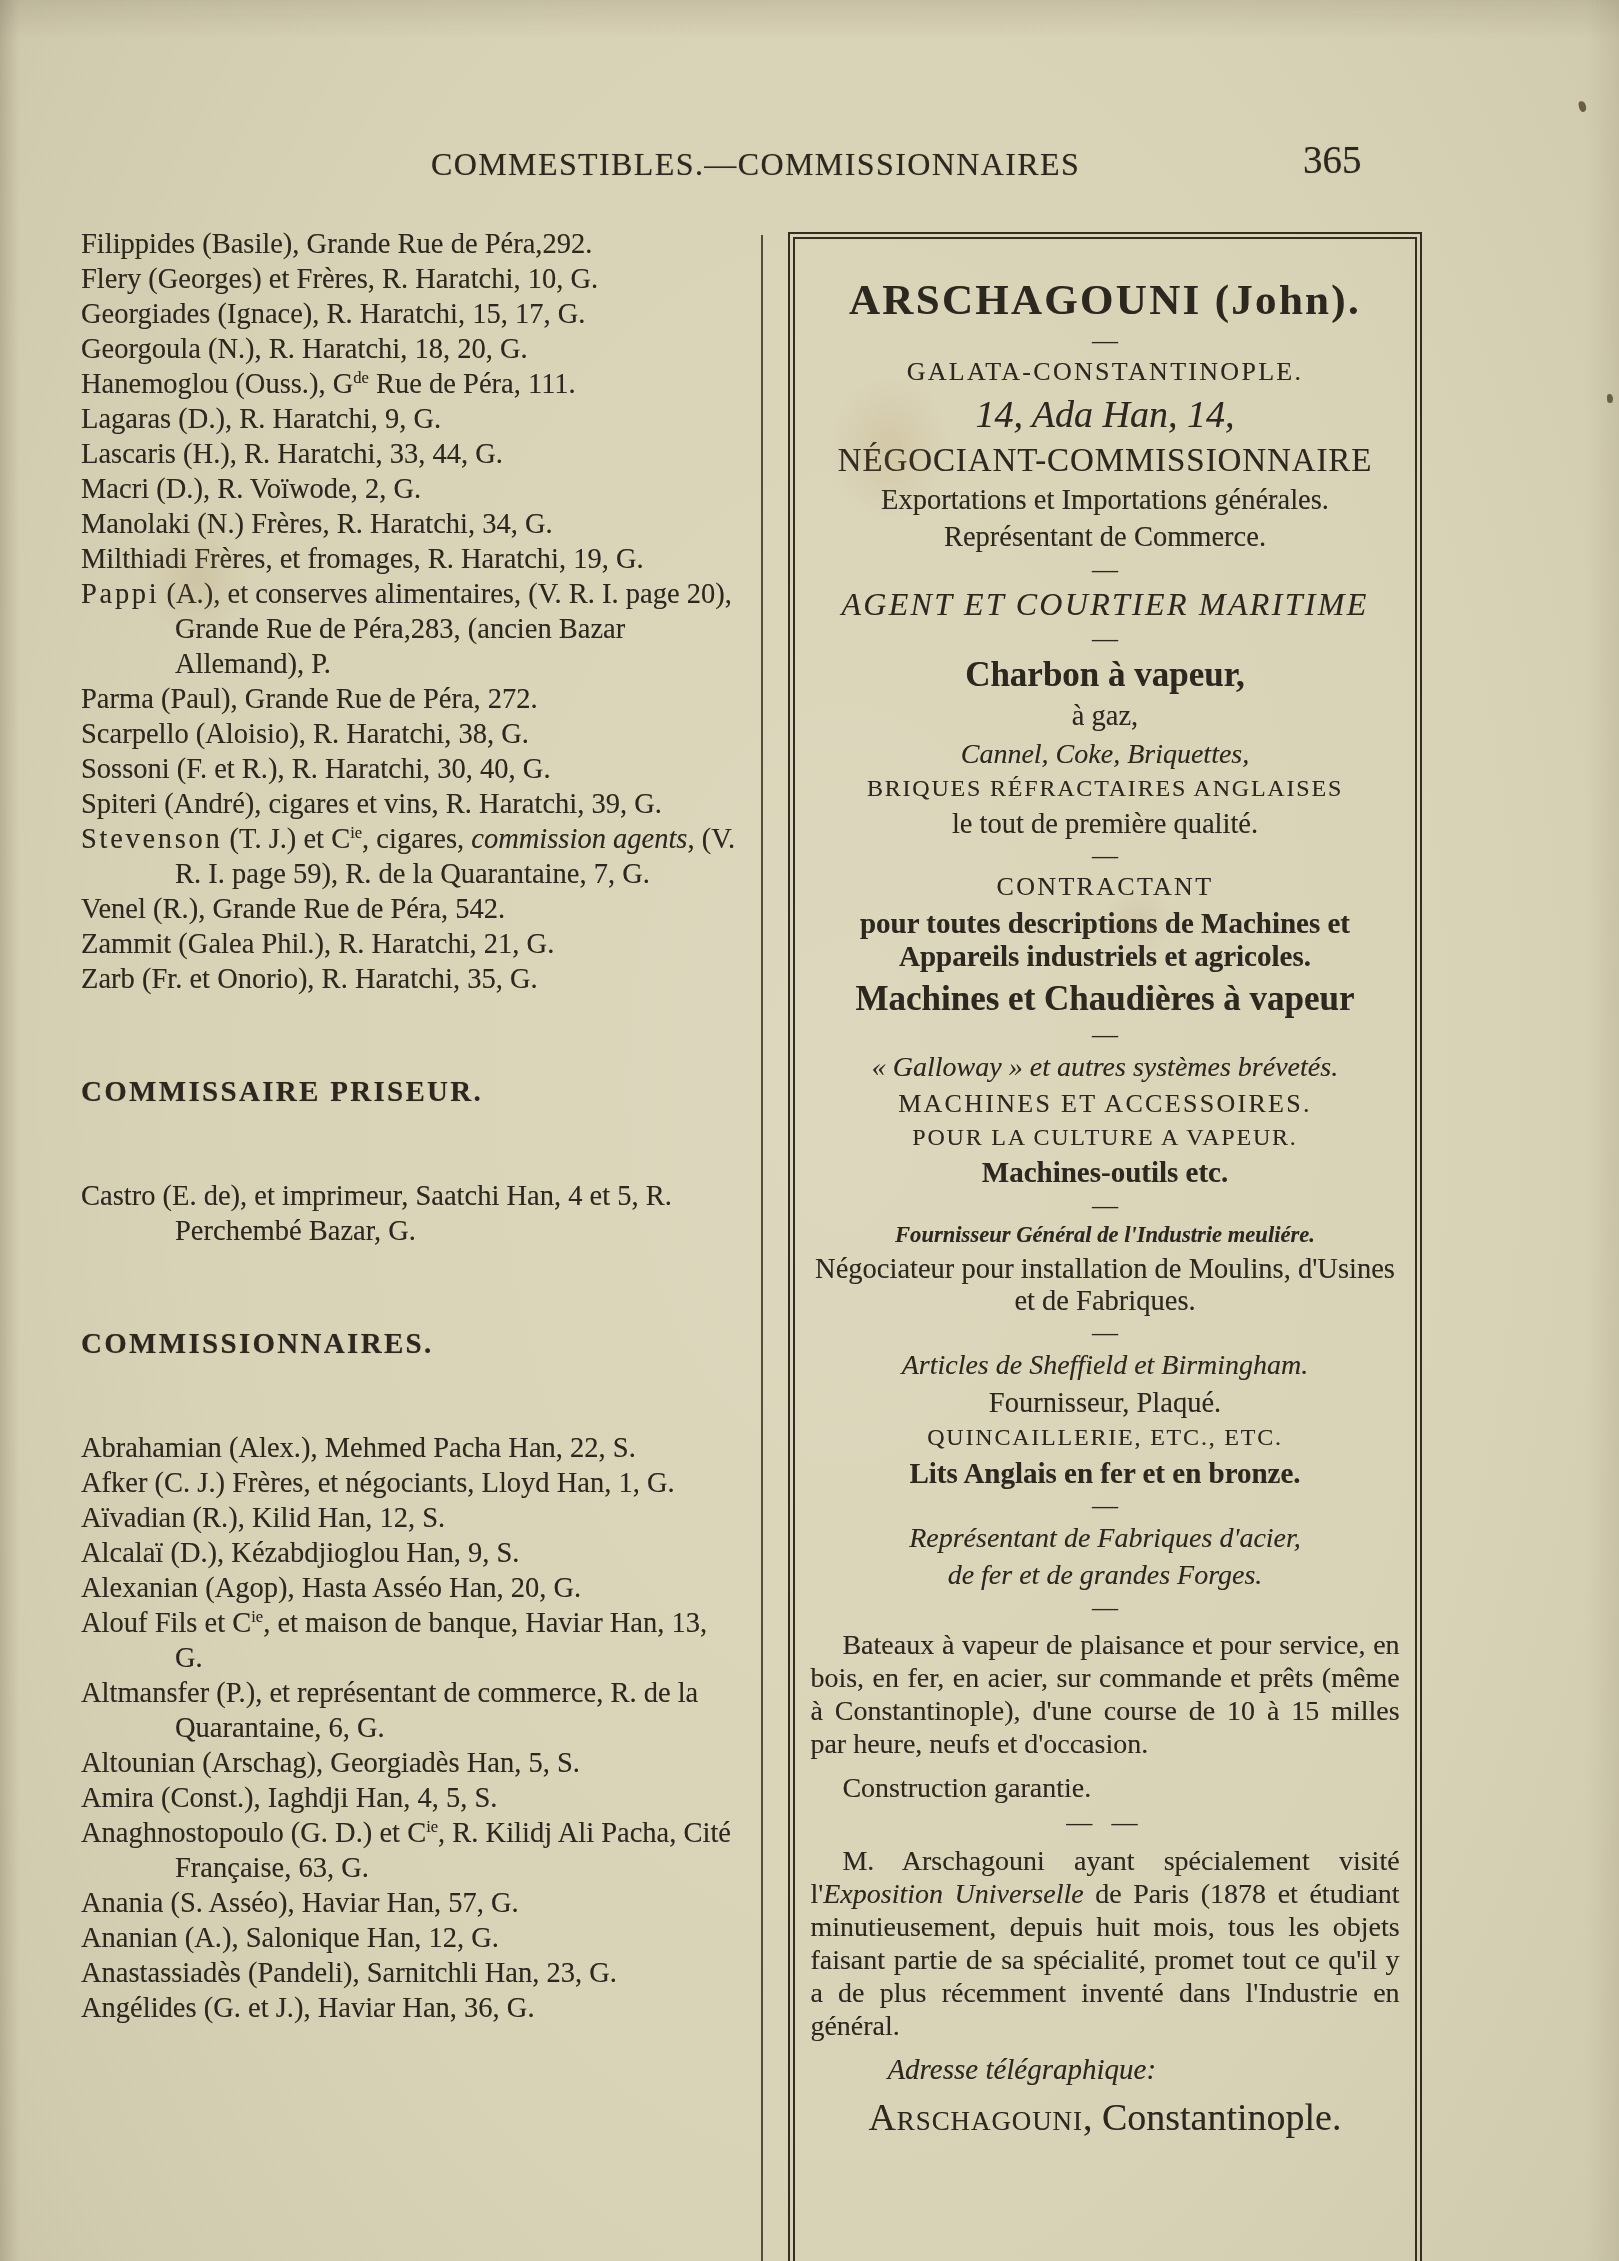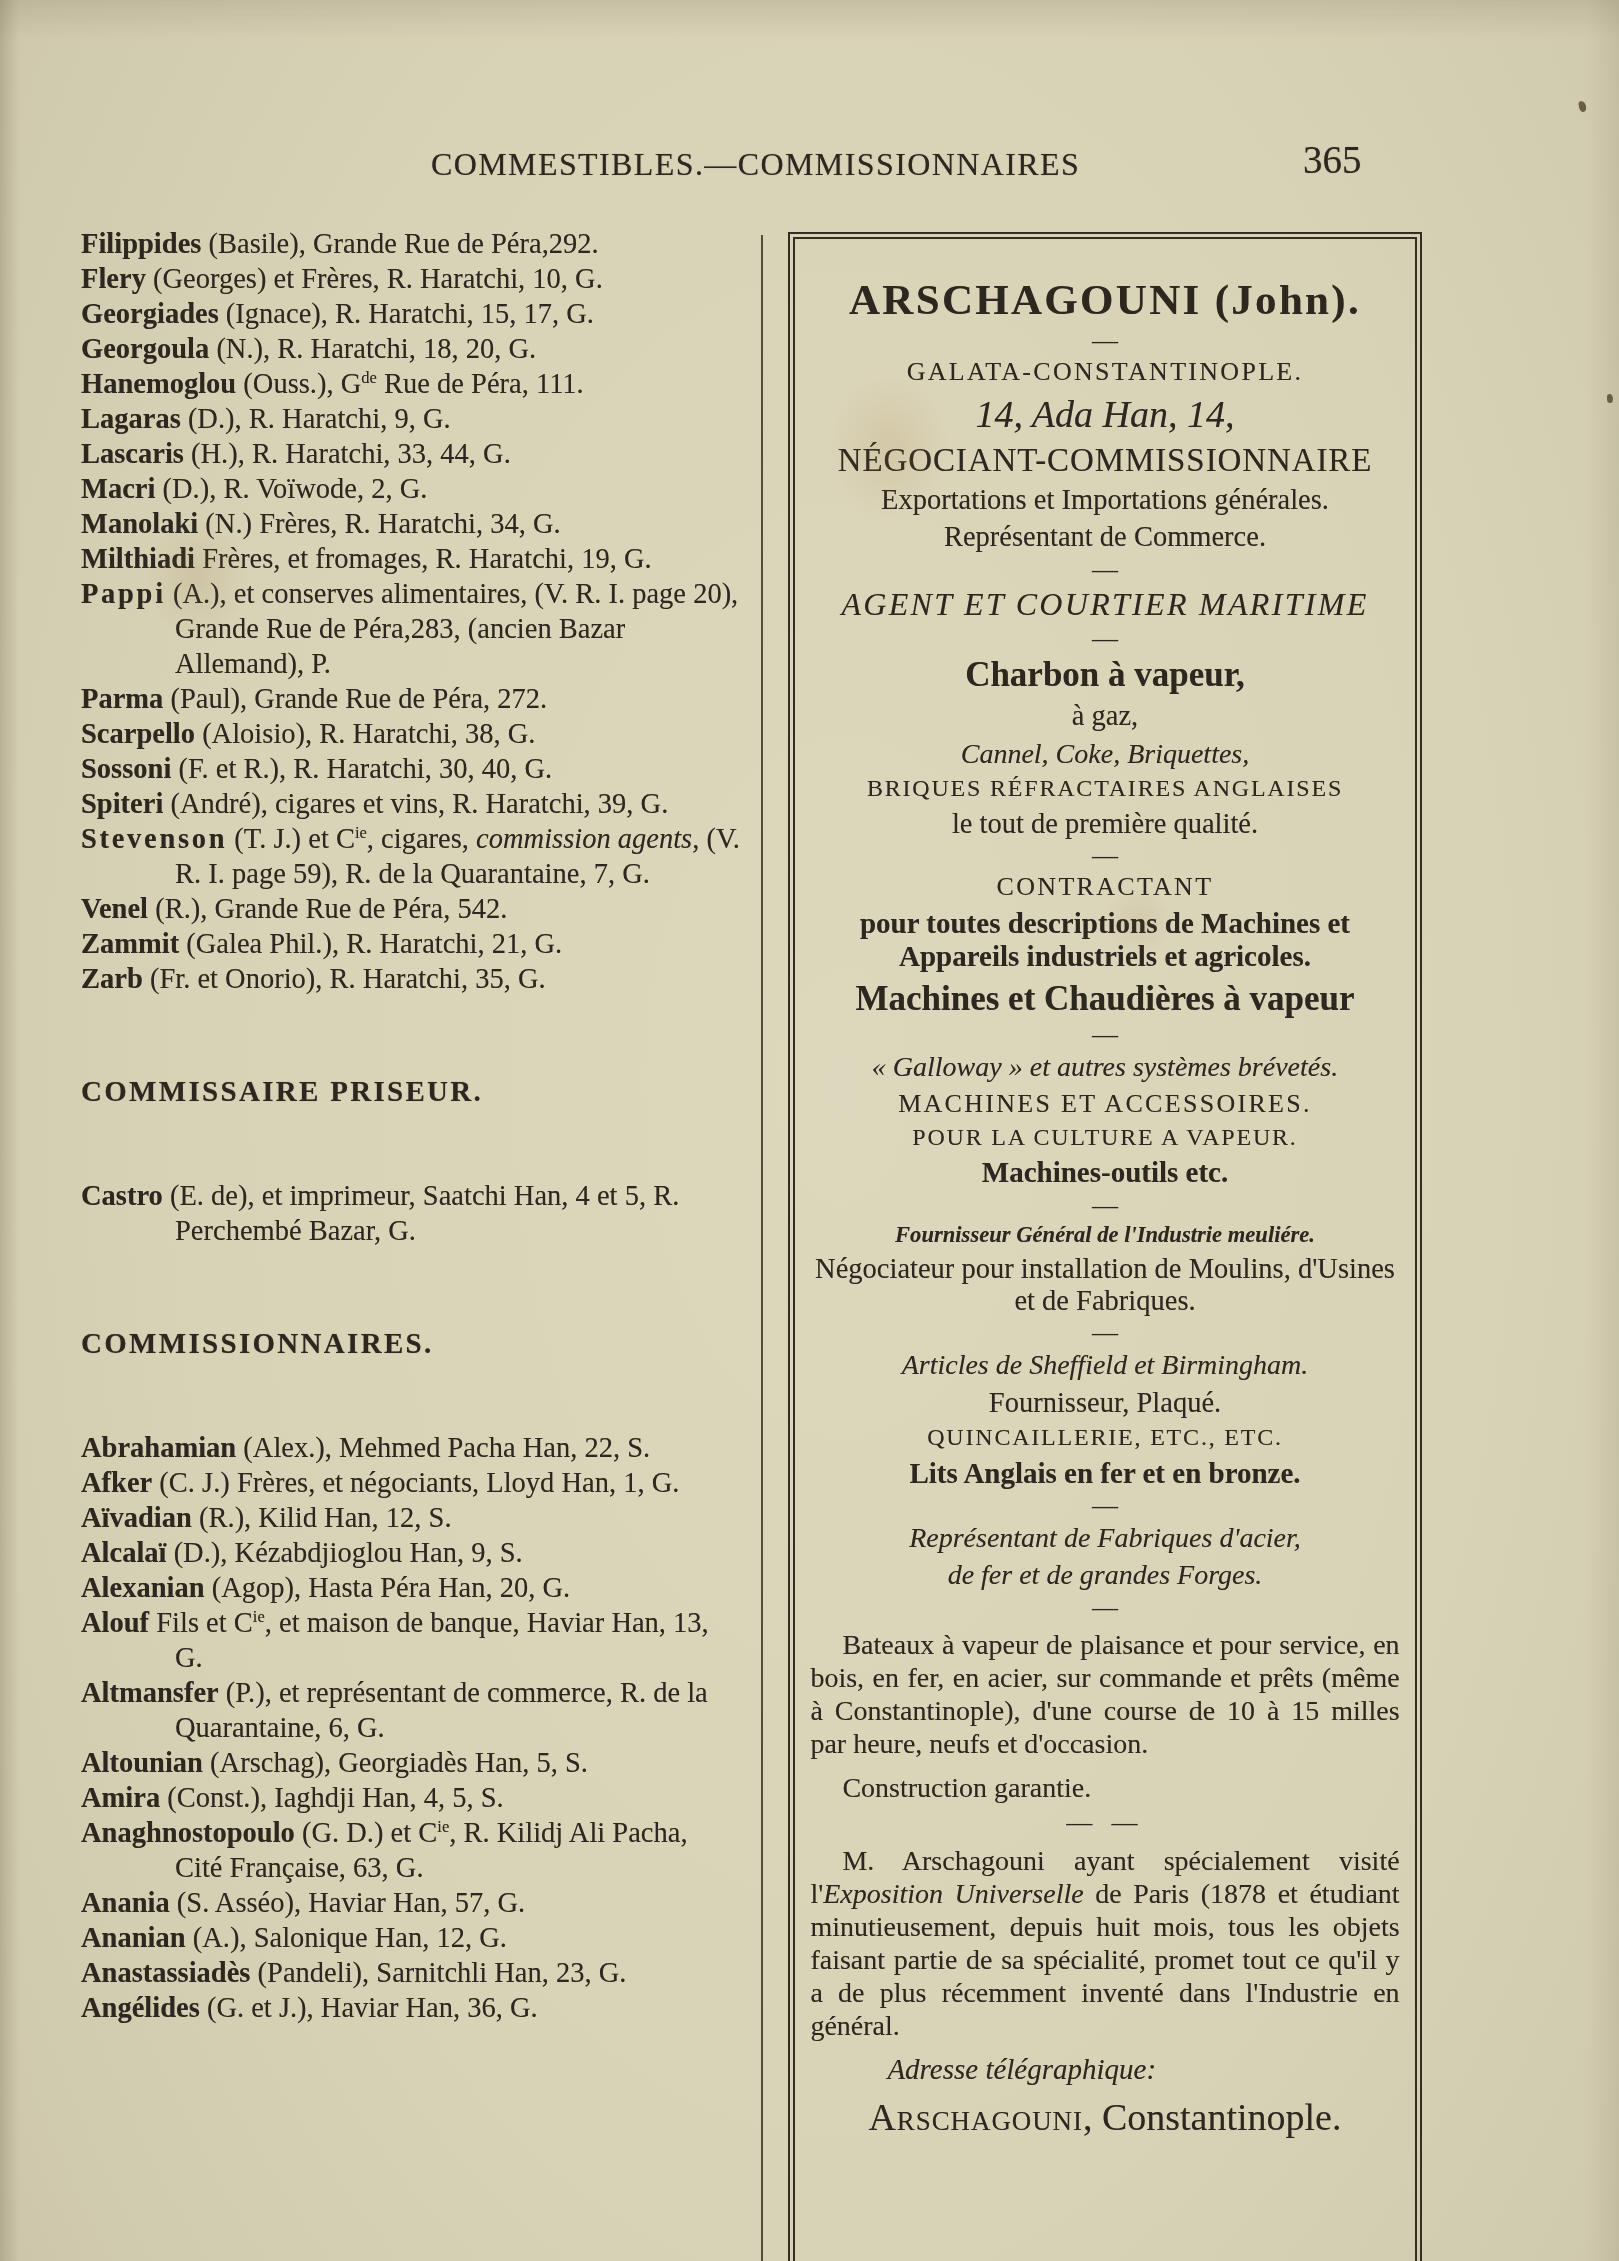--- a/index.html
+++ b/index.html
@@ -25,21 +25,21 @@
   }
   
   .left-col{
     position:absolute;left:81px;top:226px;width:659px;
     font-size:28.5px;line-height:35px;text-align:left;
   }
   .entry{
     margin:0;padding-left:94px;text-indent:-94px;
     text-shadow:0 0 0.5px rgba(44,40,32,.35);
   }
-  .name-bold{font-weight:bold;}
+  .name-bold{font-weight:normal;}
   .ls{letter-spacing:2.7px;}
   .it{font-style:italic;}
   .sup{vertical-align:super;font-size:58%;line-height:0;}
   .sc{font-variant:small-caps;letter-spacing:0.9px;}
   .section-heading{
     font-size:29px;font-weight:bold;letter-spacing:2.3px;text-align:left;
     margin:78px 0 69px;text-shadow:0 0 0.9px rgba(44,40,32,.4);
   }
   
   .col-divider{
@@ -114,21 +114,21 @@
       <p class="entry"><span class="name-bold">Venel</span><span> (R.), Grande Rue de Péra, 542.</span></p>
       <p class="entry"><span class="name-bold">Zammit</span><span> (Galea Phil.), R. Haratchi, 21, G.</span></p>
       <p class="entry"><span class="name-bold">Zarb</span><span> (Fr. et Onorio), R. Haratchi, 35, G.</span></p>
       <div class="section-heading">COMMISSAIRE PRISEUR.</div>
       <p class="entry"><span class="name-bold">Castro</span><span> (E. de), et imprimeur, Saatchi Han, 4 et 5, R. Perchembé Bazar, G.</span></p>
       <div class="section-heading">COMMISSIONNAIRES.</div>
       <p class="entry"><span class="name-bold">Abrahamian</span><span> (Alex.), Mehmed Pacha Han, 22, S.</span></p>
       <p class="entry"><span class="name-bold">Afker</span><span> (C. J.) Frères, et négociants, Lloyd Han, 1, G.</span></p>
       <p class="entry"><span class="name-bold">Aïvadian</span><span> (R.), Kilid Han, 12, S.</span></p>
       <p class="entry"><span class="name-bold">Alcalaï</span><span> (D.), Kézabdjioglou Han, 9, S.</span></p>
-      <p class="entry"><span class="name-bold">Alexanian</span><span> (Agop), Hasta Péra Han, 20, G.</span></p>
+      <p class="entry"><span class="name-bold">Alexanian</span><span> (Agop), Hasta Asséo Han, 20, G.</span></p>
       <p class="entry"><span class="name-bold">Alouf</span><span> Fils et C</span><span class="sup">ie</span><span>, et maison de banque, Haviar Han, 13, G.</span></p>
       <p class="entry"><span class="name-bold">Altmansfer</span><span> (P.), et représentant de commerce, R. de la Quarantaine, 6, G.</span></p>
       <p class="entry"><span class="name-bold">Altounian</span><span> (Arschag), Georgiadès Han, 5, S.</span></p>
       <p class="entry"><span class="name-bold">Amira</span><span> (Const.), Iaghdji Han, 4, 5, S.</span></p>
       <p class="entry"><span class="name-bold">Anaghnostopoulo</span><span> (G. D.) et C</span><span class="sup">ie</span><span>, R. Kilidj Ali Pacha, Cité Française, 63, G.</span></p>
       <p class="entry"><span class="name-bold">Anania</span><span> (S. Asséo), Haviar Han, 57, G.</span></p>
       <p class="entry"><span class="name-bold">Ananian</span><span> (A.), Salonique Han, 12, G.</span></p>
       <p class="entry"><span class="name-bold">Anastassiadès</span><span> (Pandeli), Sarnitchli Han, 23, G.</span></p>
       <p class="entry"><span class="name-bold">Angélides</span><span> (G. et J.), Haviar Han, 36, G.</span></p>
     </main>

